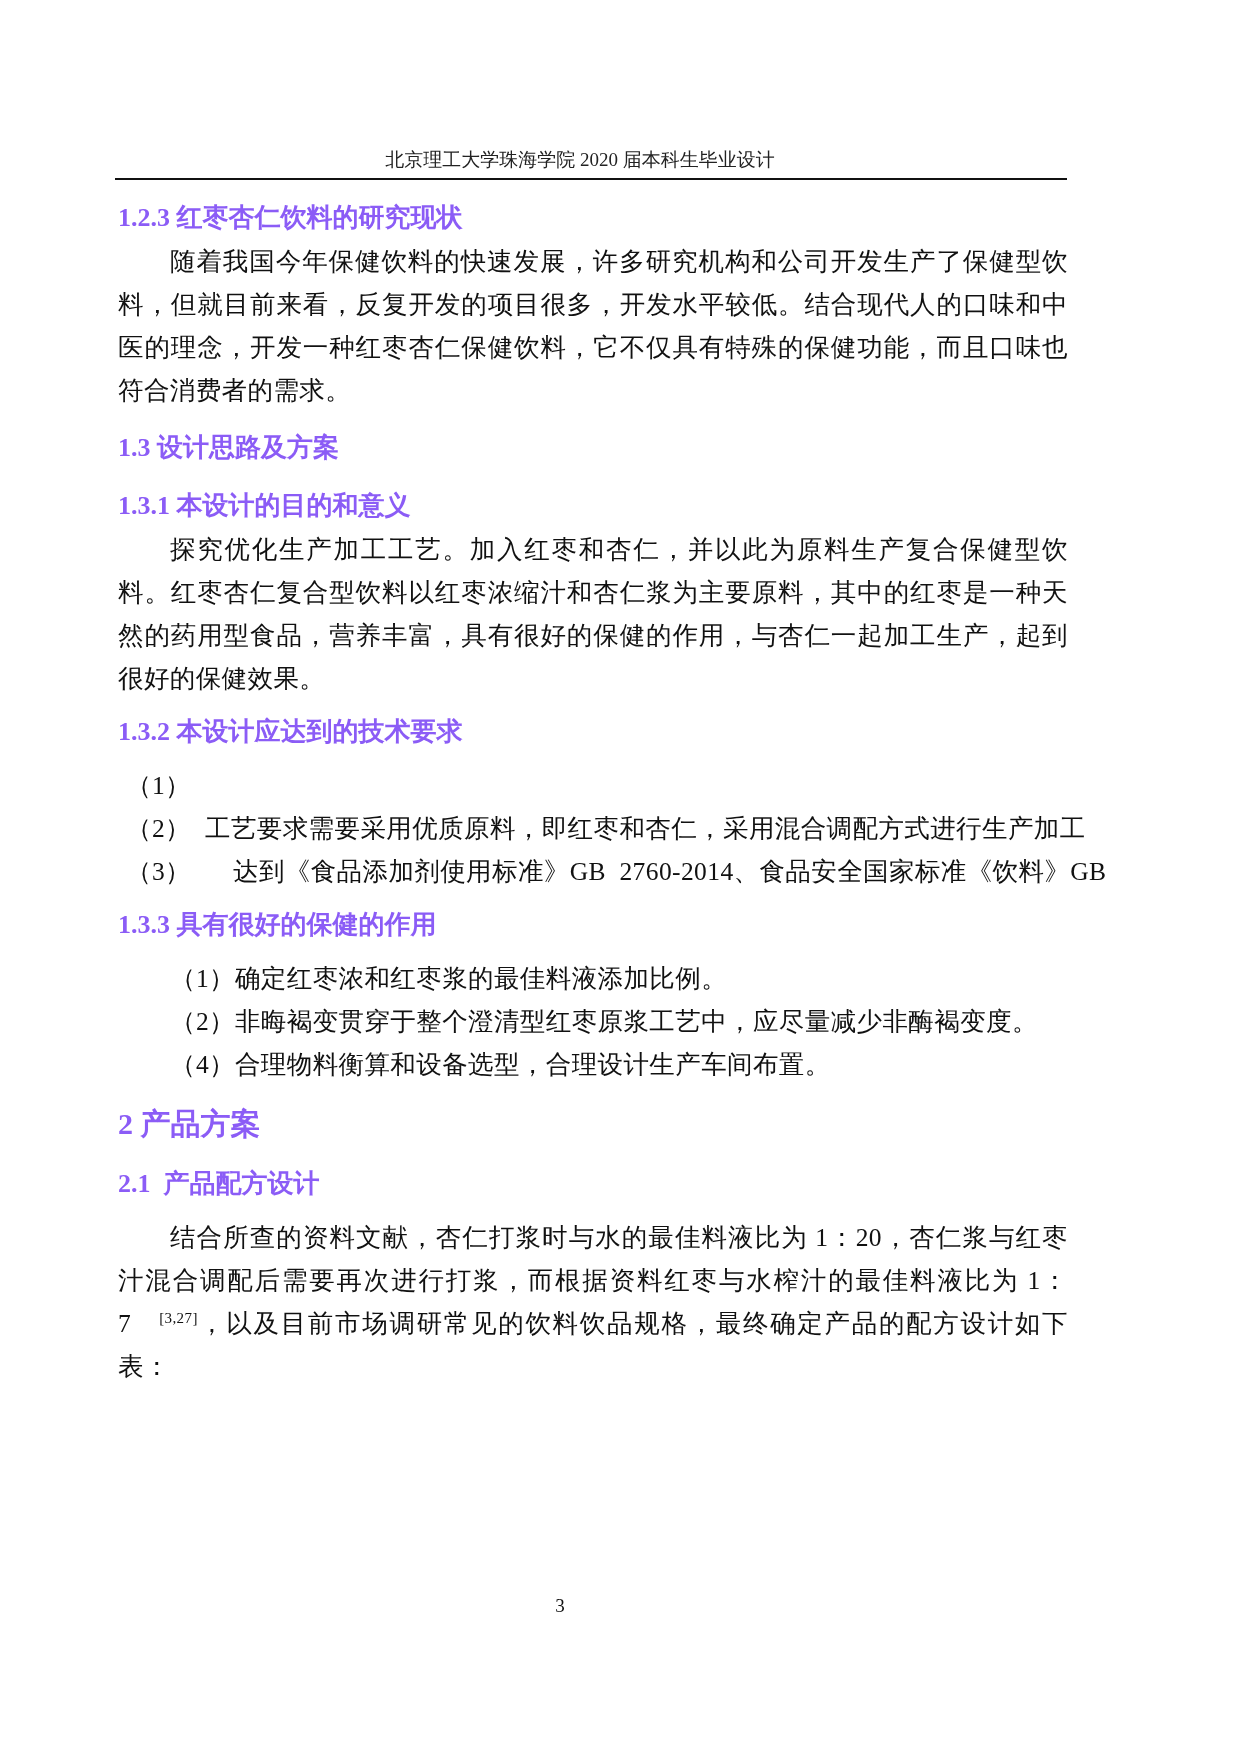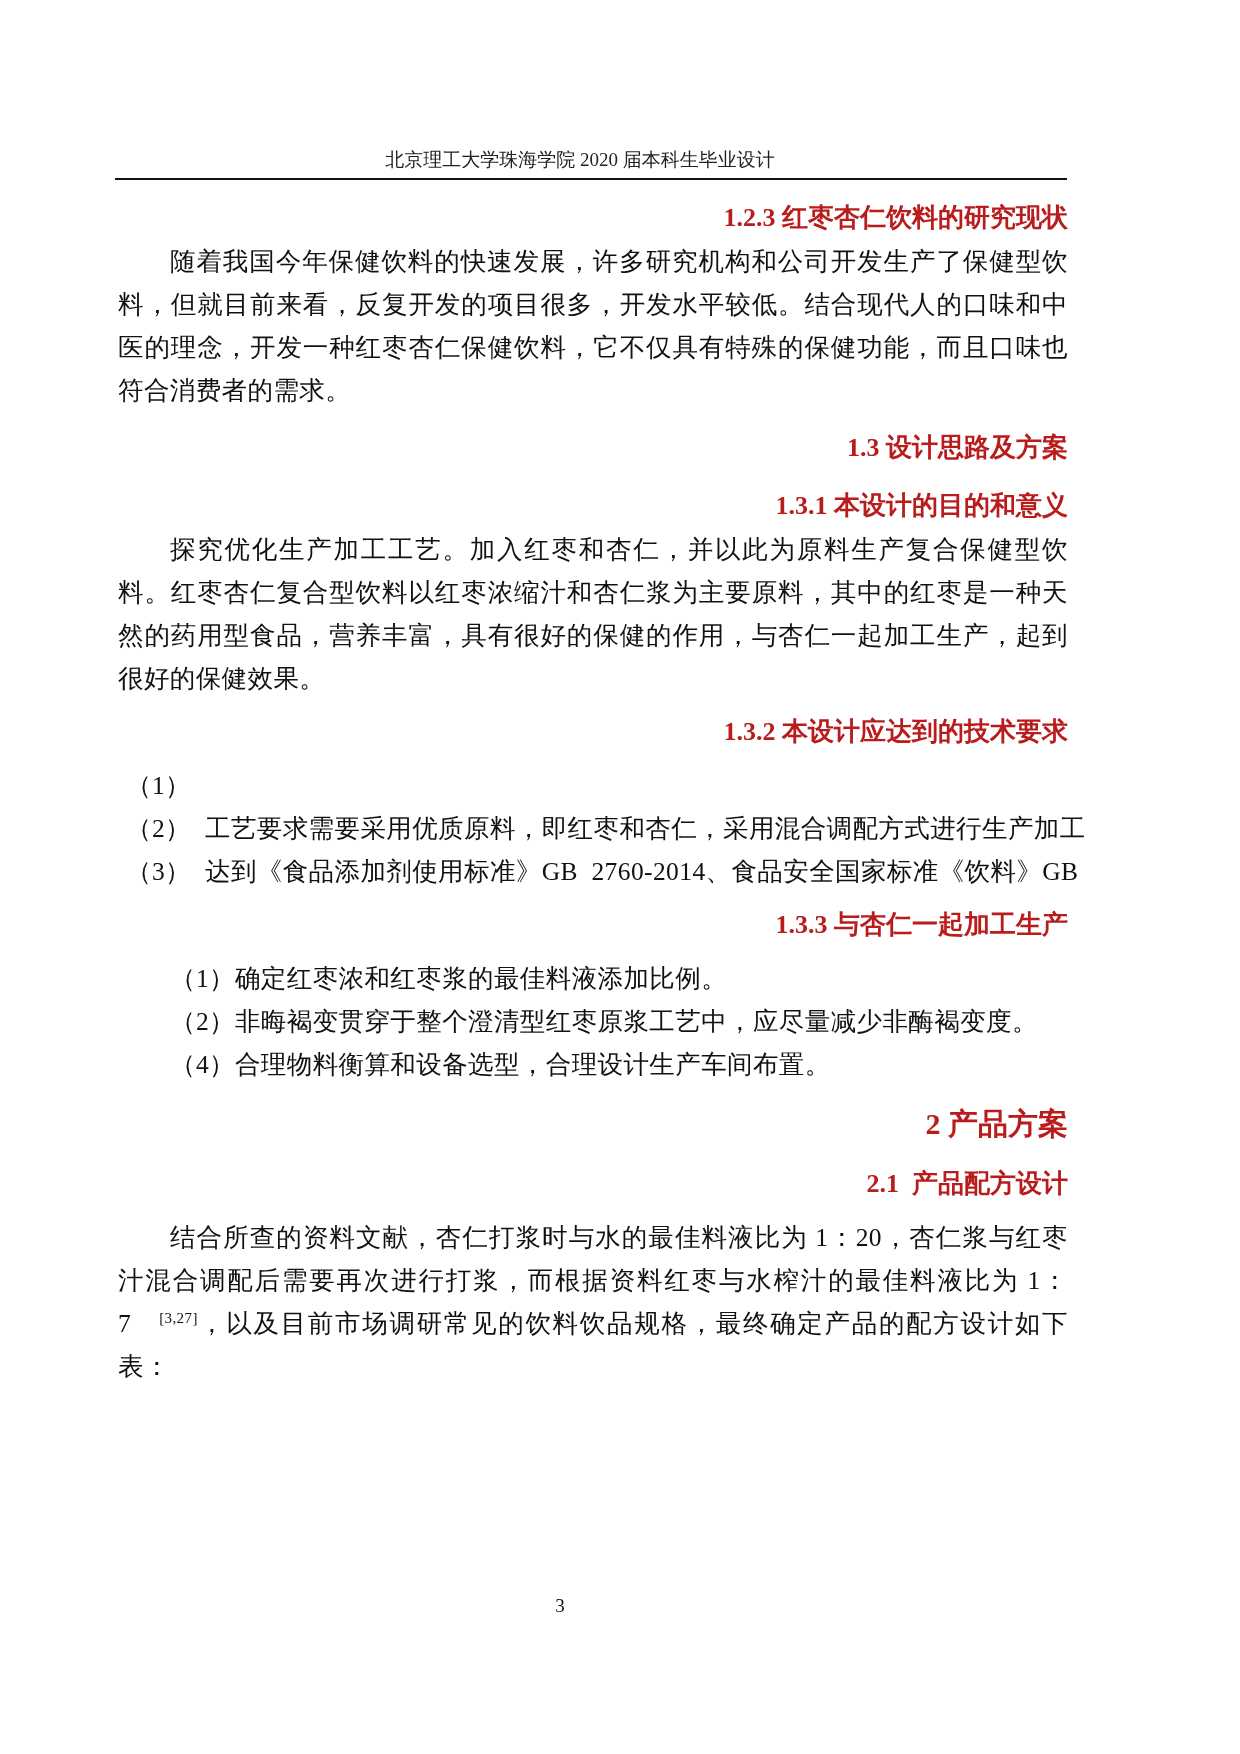--- a/index.html
+++ b/index.html
@@ -42,23 +42,22 @@
     }
     .content {
       position: absolute;
       left: 118px;
       top: 196px;
       width: 950px;
     }
     h2.h-sec, h3.h-sub {
       font-family: "Liberation Serif", "DejaVu Serif", serif;
       font-weight: bold;
-      color: #b91c1c;
+      color: #8b5cf6;
       white-space: nowrap;
-      text-align: right;
     }
     h3.h-sub {
       font-size: 26px;
       line-height: 44px;
     }
     h2.h-sec {
       font-size: 30px;
       line-height: 48px;
     }
     p.body {
@@ -138,26 +137,26 @@
     <div class="req-list">
       <div class="req-item">
         <span class="req-label">（1）</span>
       </div>
       <div class="req-item">
         <span class="req-label">（2）</span>
         <span class="req-text">工艺要求需要采用优质原料，即红枣和杏仁，采用混合调配方式进行生产加工</span>
       </div>
       <div class="req-item">
         <span class="req-label">（3）</span>
-        <span class="req-text" style="white-space: pre;">达到《食品添加剂使用标准》GB  2760-2014、食品安全国家标准《饮料》GB</span>
+        <span class="req-text" style="white-space: pre; margin-left: 28px;">达到《食品添加剂使用标准》GB  2760-2014、食品安全国家标准《饮料》GB</span>
       </div>
     </div>
 
     <div class="gap-s"></div>
-    <h3 class="h-sub">1.3.3 与杏仁一起加工生产</h3>
+    <h3 class="h-sub">1.3.3 具有很好的保健的作用</h3>
 
     <div class="gap-s"></div>
     <div class="prob-list">
       <div class="prob-item">（1）确定红枣浓和红枣浆的最佳料液添加比例。</div>
       <div class="prob-item">（2）非晦褐变贯穿于整个澄清型红枣原浆工艺中，应尽量减少非酶褐变度。</div>
       <div class="prob-item">（4）合理物料衡算和设备选型，合理设计生产车间布置。</div>
     </div>
 
     <div class="gap-m"></div>
     <h2 class="h-sec">2 产品方案</h2>

